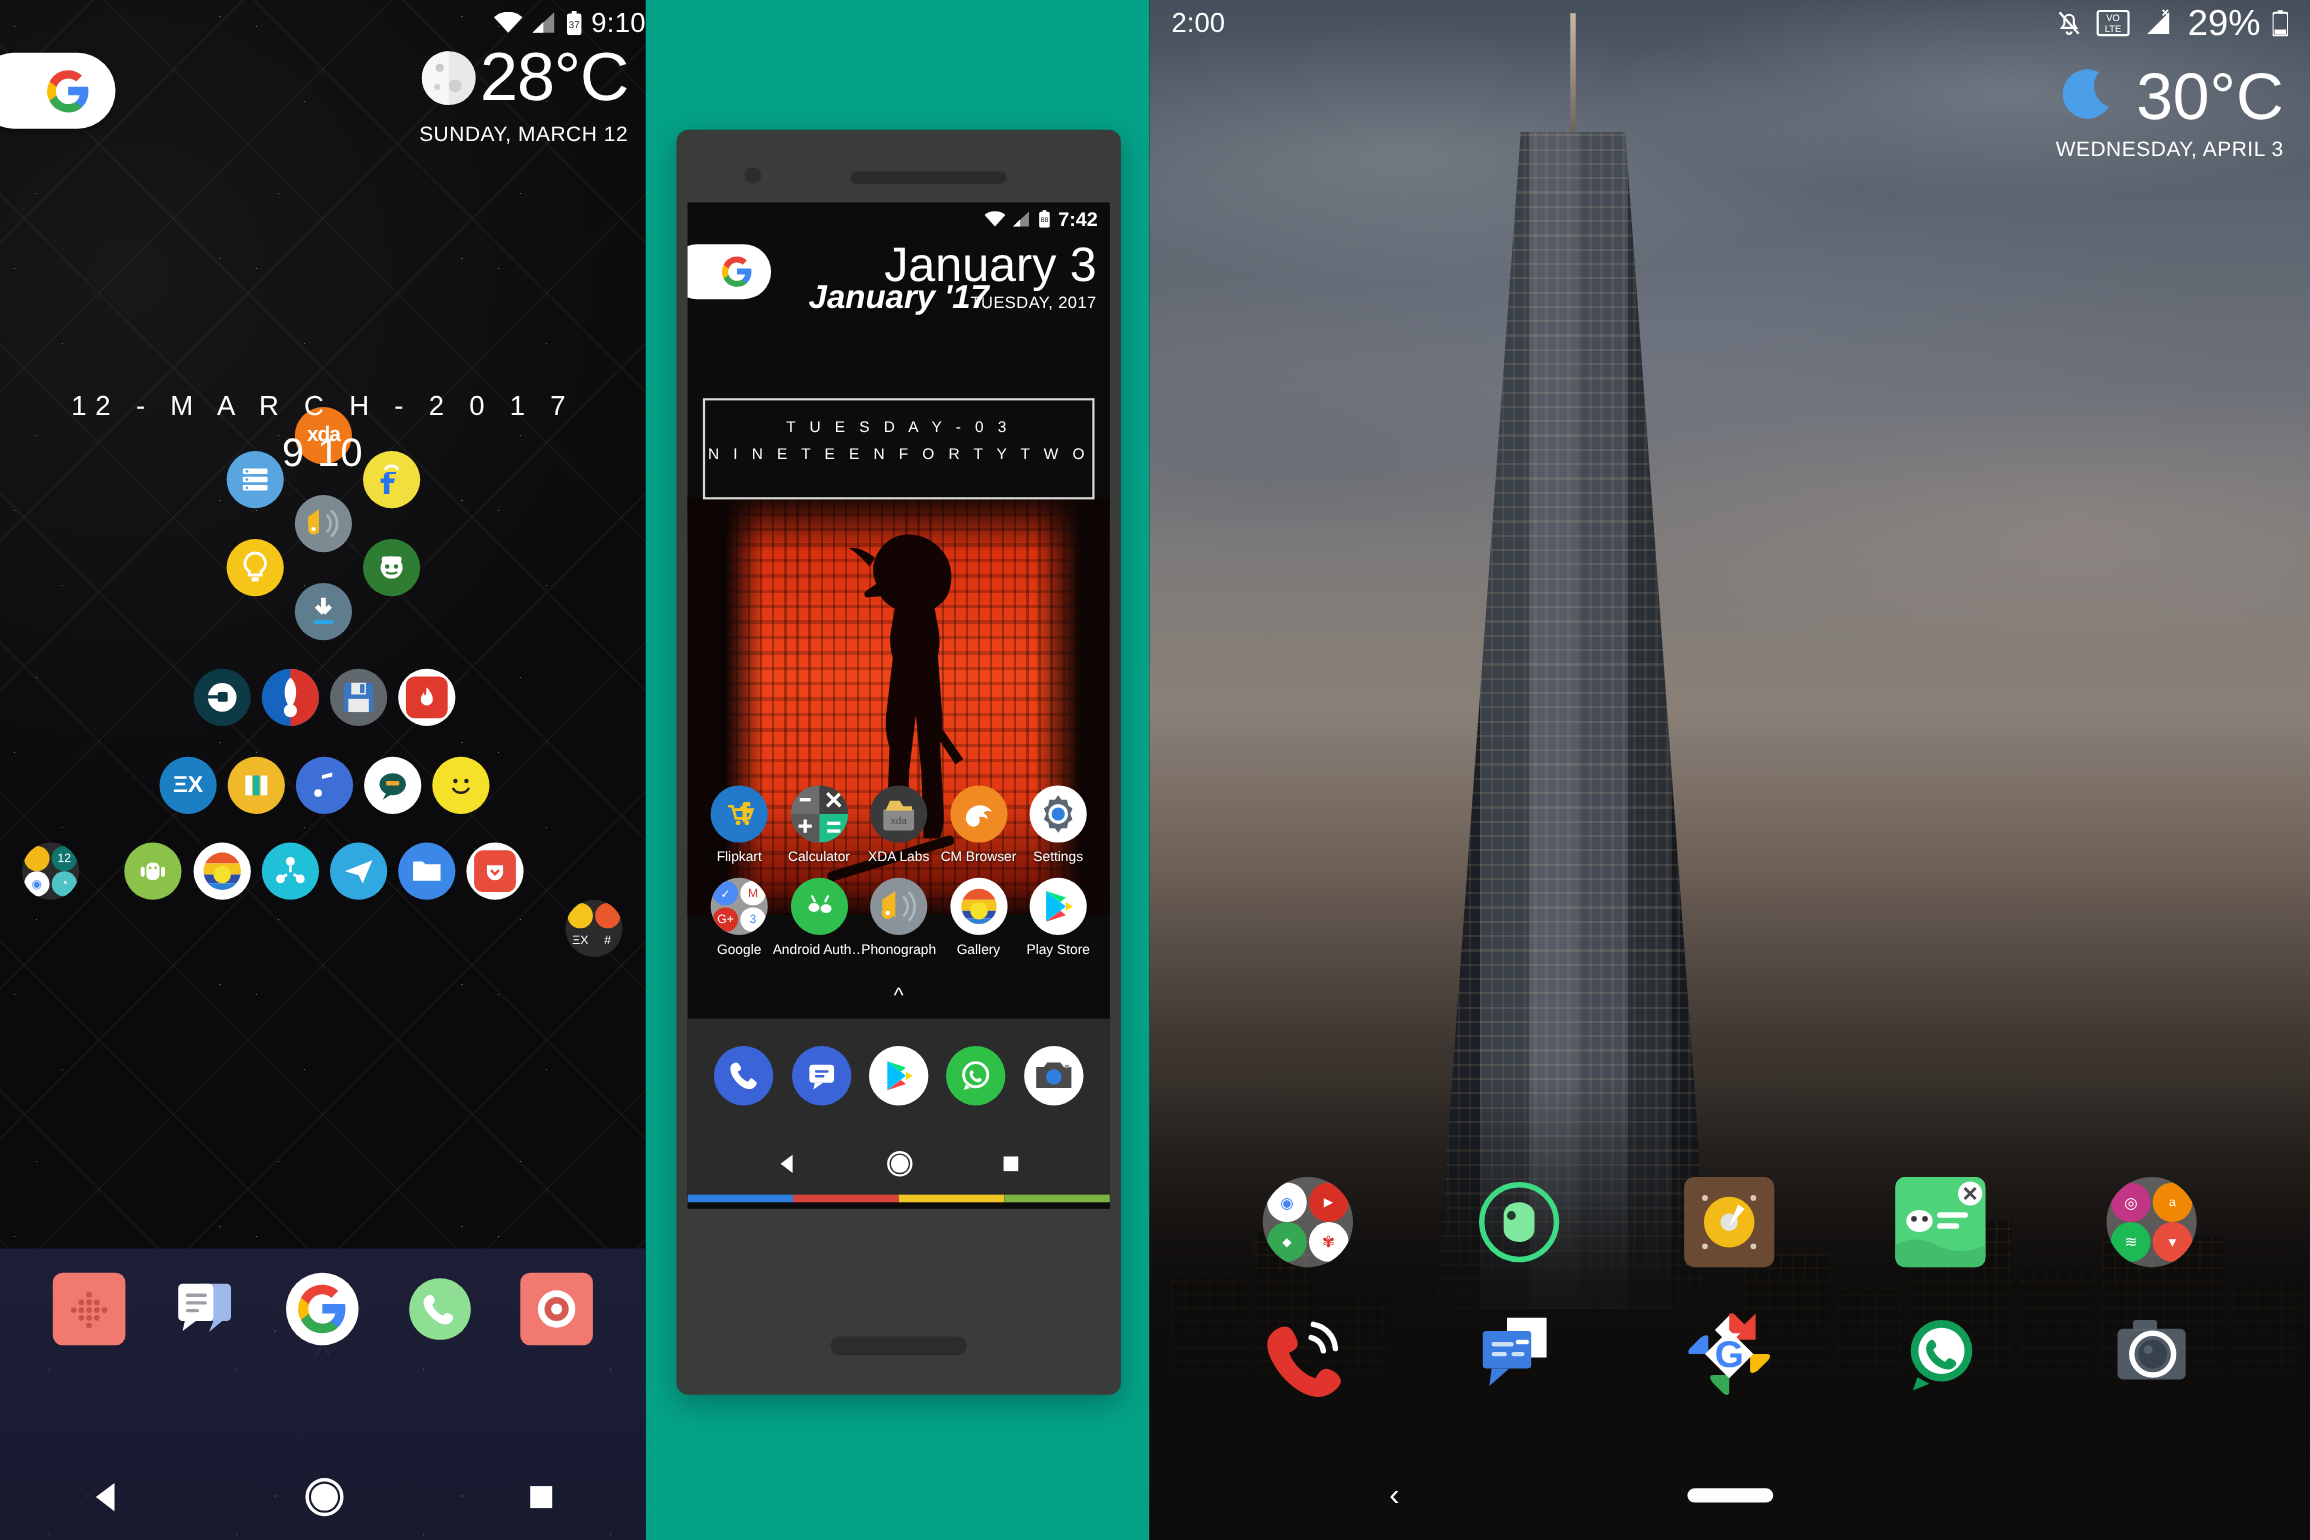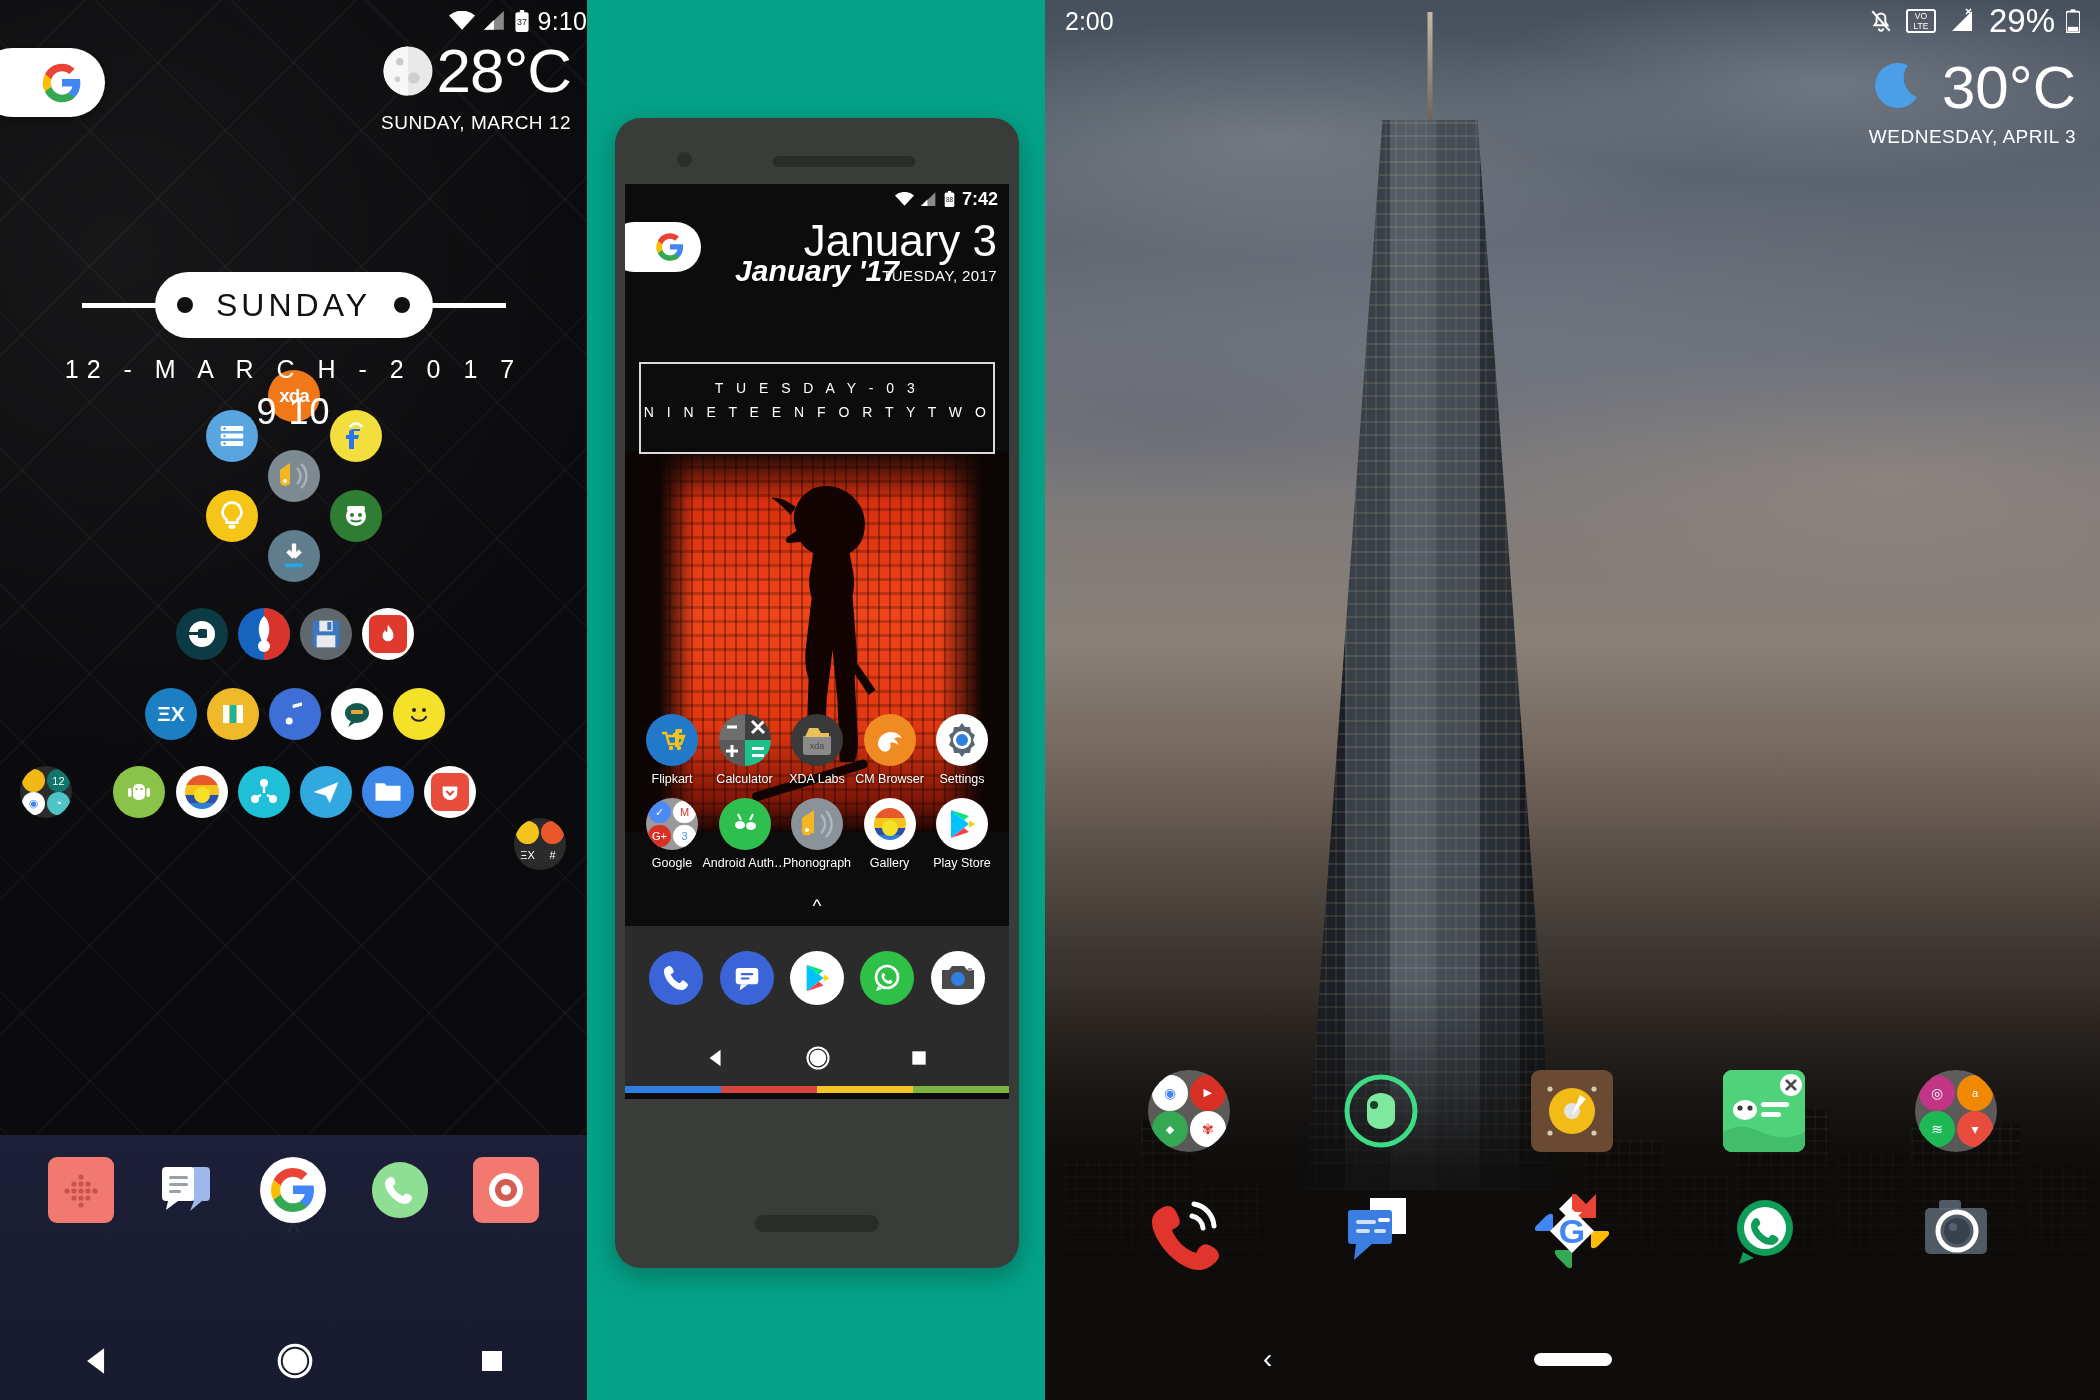--- a/index.html
+++ b/index.html
@@ -74,21 +74,21 @@
       radial-gradient(1px 1px at 45px 110px, rgba(255,255,255,.5) 50%, transparent 51%);
     background-size:170px 150px; }
   .dockrow1 { position:absolute; top:22px; left:0; right:0; display:flex;
     justify-content:space-around; padding:0 28px; }
   .navbar1 { position:absolute; bottom:0; left:0; right:0; height:78px;
     display:flex; align-items:center; justify-content:space-around; }
 
   
   .panel2 { position:relative; width:458px; height:1400px; background:#04a287; overflow:hidden; }
   .phone { position:absolute; left:28px; top:118px; width:404px; height:1150px;
-    background:#3a3c3a; border-radius:26px; box-shadow:0 8px 26px rgba(0,0,0,.28); }
+    background:#3a3c3a; border-radius:11px; box-shadow:0 8px 26px rgba(0,0,0,.28); }
   .phone-cam { position:absolute; left:62px; top:34px; width:15px; height:15px;
     border-radius:50%; background:#2c2e2c; }
   .phone-speaker { position:absolute; left:158px; top:38px; width:142px; height:11px;
     border-radius:6px; background:#2a2c2a; }
   .screen { position:absolute; left:10px; top:66px; width:384px; height:915px;
     background:#0c0c0c; overflow:hidden; }
   .phone-chin { position:absolute; left:140px; bottom:36px; width:124px; height:17px;
     border-radius:10px; background:#2b2d2b; }
 
   .sb2 { position:absolute; top:0; left:0; right:0; height:30px; display:flex;
@@ -238,29 +238,20 @@
           <path d="M24 3a21 21 0 0 0 0 42z" fill="#f7f7f7"></path>
           <circle cx="17" cy="16" r="3.2" fill="#c9c9c9"></circle>
           <circle cx="29" cy="30" r="5" fill="#cfcfcf"></circle>
           <circle cx="15" cy="31" r="2.4" fill="#d2d2d2"></circle>
         </svg>
         <div class="w-temp">28°C</div>
       </div>
       <div class="w-sub">SUNDAY, MARCH 12</div>
     </div>
 
-    <div class="daywidget">
-      <div class="dw-line"></div>
-      <div class="dw-plate">
-        <div class="dw-hole"></div>
-        <div class="dw-text">SUNDAY</div>
-        <div class="dw-hole"></div>
-      </div>
-      <div class="dw-line"></div>
-    </div>
 
     <div class="datewidget">
       <div class="dt-line1">12 - M A R C H - 2 0 1 7</div>
       <div class="dt-line2">9 10</div>
     </div>
 
     <div class="ic" style="left:268px;top:370px;width:52px;height:52px;background:#f07818;">
       <span class="lbl" style="font-size:19px;letter-spacing:-1px;">xda</span>
     </div>
     <div class="ic" style="left:206px;top:410px;width:52px;height:52px;background:#58a5e0;">

